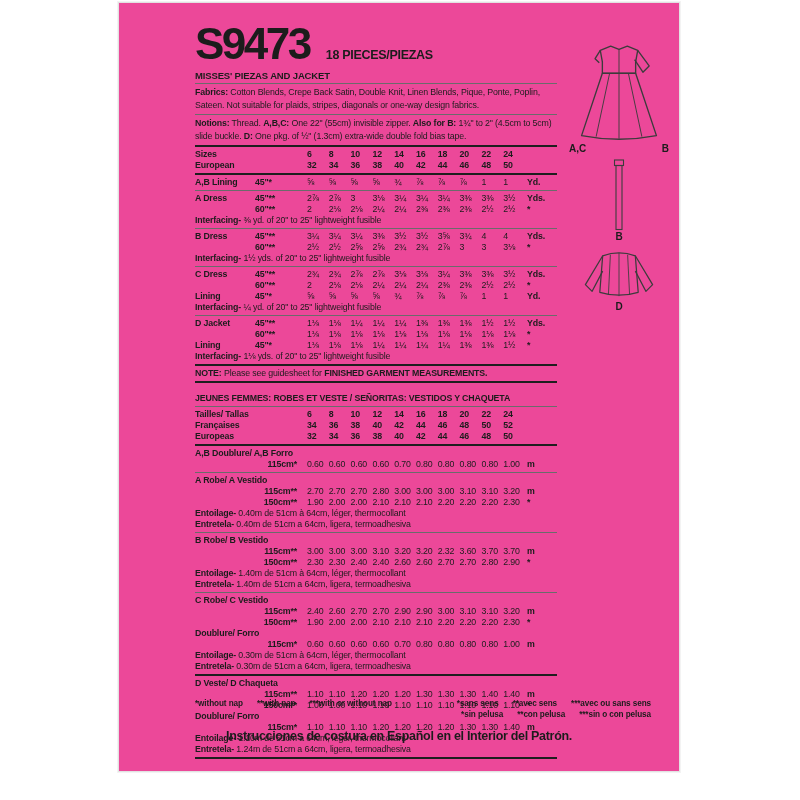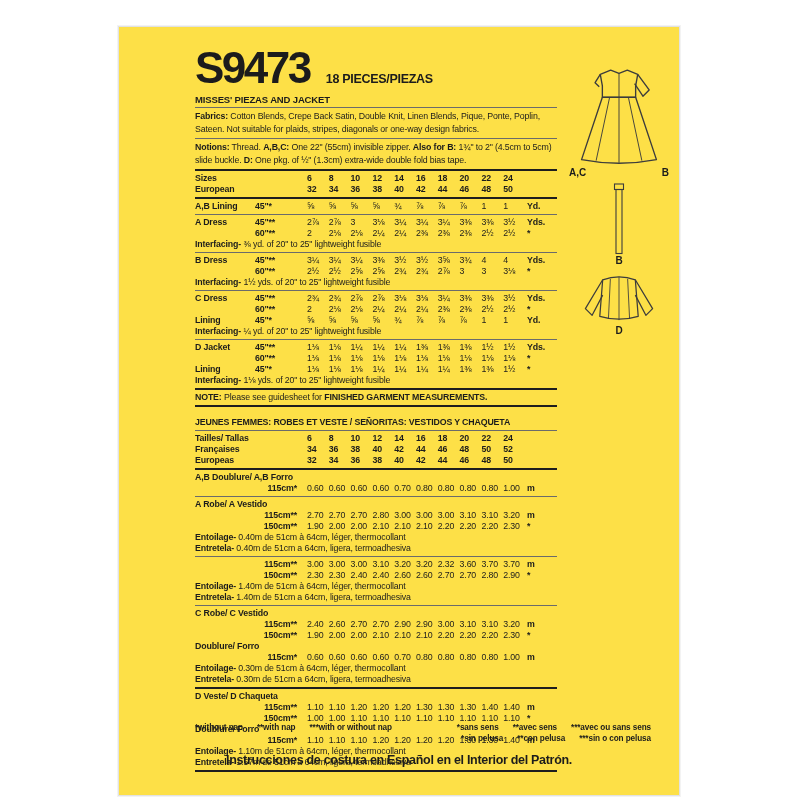--- a/index.html
+++ b/index.html
@@ -1,19 +1,19 @@
 <!DOCTYPE html>
 <html><head>
 <meta charset="utf-8">
 <style>
   html,body{margin:0;padding:0;background:#fdfdfd;width:800px;height:800px;
     font-family:"Liberation Sans","DejaVu Sans",sans-serif;color:#1c1c1c;}
   .stage{position:relative;width:800px;height:800px;background:#fff;}
-  .card{position:absolute;left:118px;top:26px;width:560px;height:768px;
-    background:#fde047;border:1px solid #e2e2e2;box-shadow:0 0 0 1px #f3f3f3;}
+  .card{position:absolute;left:118px;top:2px;width:560px;height:768px;
+    background:#ec4899;border:1px solid #e2e2e2;box-shadow:0 0 0 1px #f3f3f3;}
   .content{position:absolute;left:76px;top:18px;width:362px;letter-spacing:-0.15px;}
   
   .titlerow{display:flex;align-items:baseline;margin-bottom:2px;}
   .patnum{font-size:44px;font-weight:800;letter-spacing:-2.5px;line-height:46px;transform:scaleY(1.02);}
   .pieces{font-size:12.5px;font-weight:700;margin-left:16px;letter-spacing:-0.3px;}
   .doctitle{font-size:9.5px;font-weight:800;margin-top:3px;}
   .para{font-size:8.8px;line-height:13px;margin-top:1px;}
   .para b{font-weight:800;}
   .hr{border:0;border-top:1px solid #6b6b6b;margin:2px 0;}
   .hr2{border:0;border-top:2px solid #1e1e1e;margin:2px 0;}
@@ -403,20 +403,21 @@
             <span class="v">2.20</span>
             <span class="v">2.20</span>
             <span class="v">2.30</span>
           </span>
         <span class="c-unit">*</span>
       </div>
       <div class="freeline"><b>Entoilage-</b><span> 0.40m de 51cm à 64cm, léger, thermocollant</span></div>
       <div class="freeline"><b>Entretela-</b><span> 0.40m de 51cm a 64cm, ligera, termoadhesiva</span></div>
       <hr class="hr">
 
+      <div class="mgl">B Robe/ B Vestido</div>
       <div class="trow">
         <span class="c-mw">115cm**</span>
         <span class="c-vals">
             <span class="v">3.00</span>
             <span class="v">3.00</span>
             <span class="v">3.00</span>
             <span class="v">3.10</span>
             <span class="v">3.20</span>
             <span class="v">3.20</span>
             <span class="v">2.32</span>
@@ -544,21 +545,21 @@
             <span class="v">1.20</span>
             <span class="v">1.20</span>
             <span class="v">1.20</span>
             <span class="v">1.30</span>
             <span class="v">1.30</span>
             <span class="v">1.40</span>
           </span>
         <span class="c-unit">m</span>
       </div>
       <div class="freeline"><b>Entoilage-</b><span> 1.10m de 51cm à 64cm, léger, thermocollant</span></div>
-      <div class="freeline"><b>Entretela-</b><span> 1.57m de 51cm a 64cm, ligera, termoadhesiva</span></div>
+      <div class="freeline"><b>Entretela-</b><span> 1.24m de 51cm a 64cm, ligera, termoadhesiva</span></div>
       <hr class="hr2">
     </div>
 
     <div class="foot">
       <div class="footline1">
         <span class="fgroup"><span class="fn">*without nap</span><span class="fn">**with nap</span><span class="fn">***with or without nap</span></span>
         <span class="fgroup fright"><span class="fn">*sans sens</span><span class="fn">**avec sens</span><span class="fn">***avec ou sans sens</span></span>
       </div>
       <div class="footline2 fgroup"><span class="fn">*sin pelusa</span><span class="fn">**con pelusa</span><span class="fn">***sin o con pelusa</span></div>
     </div>

